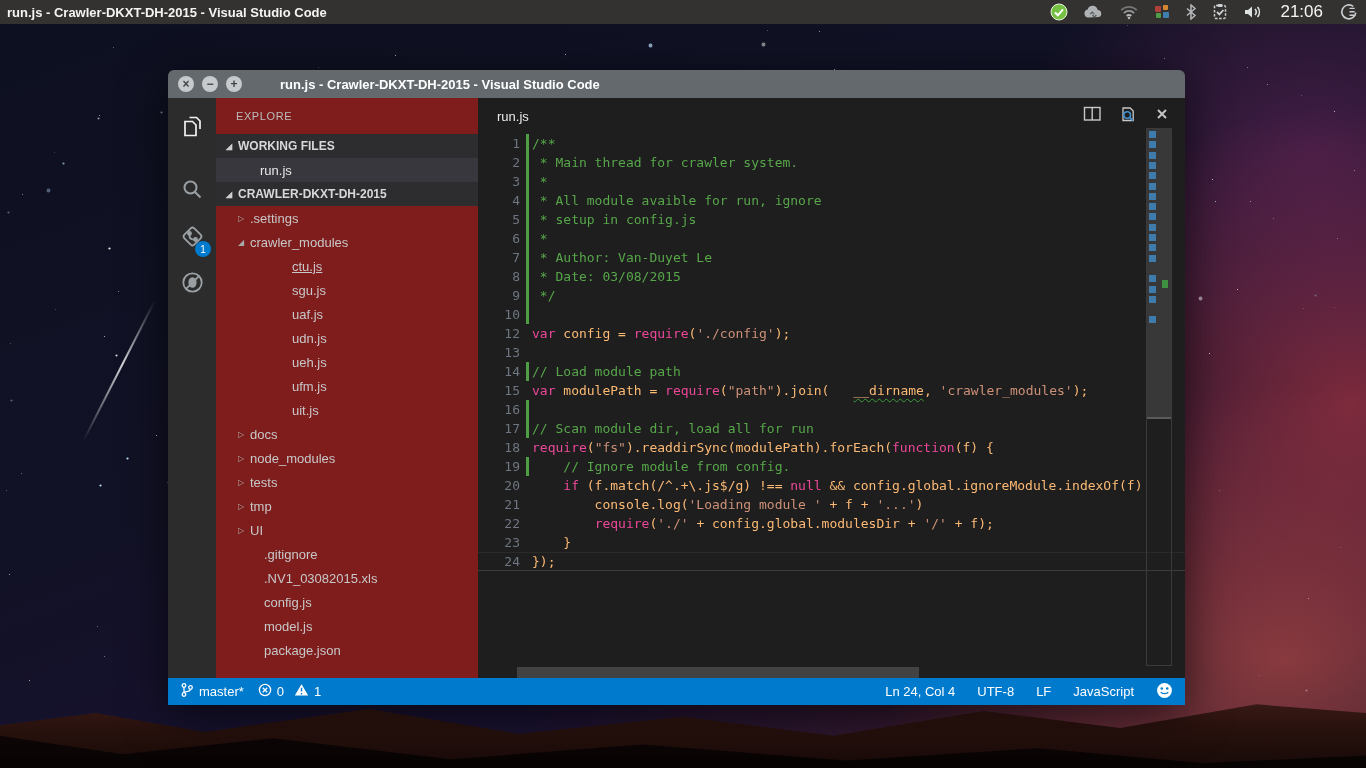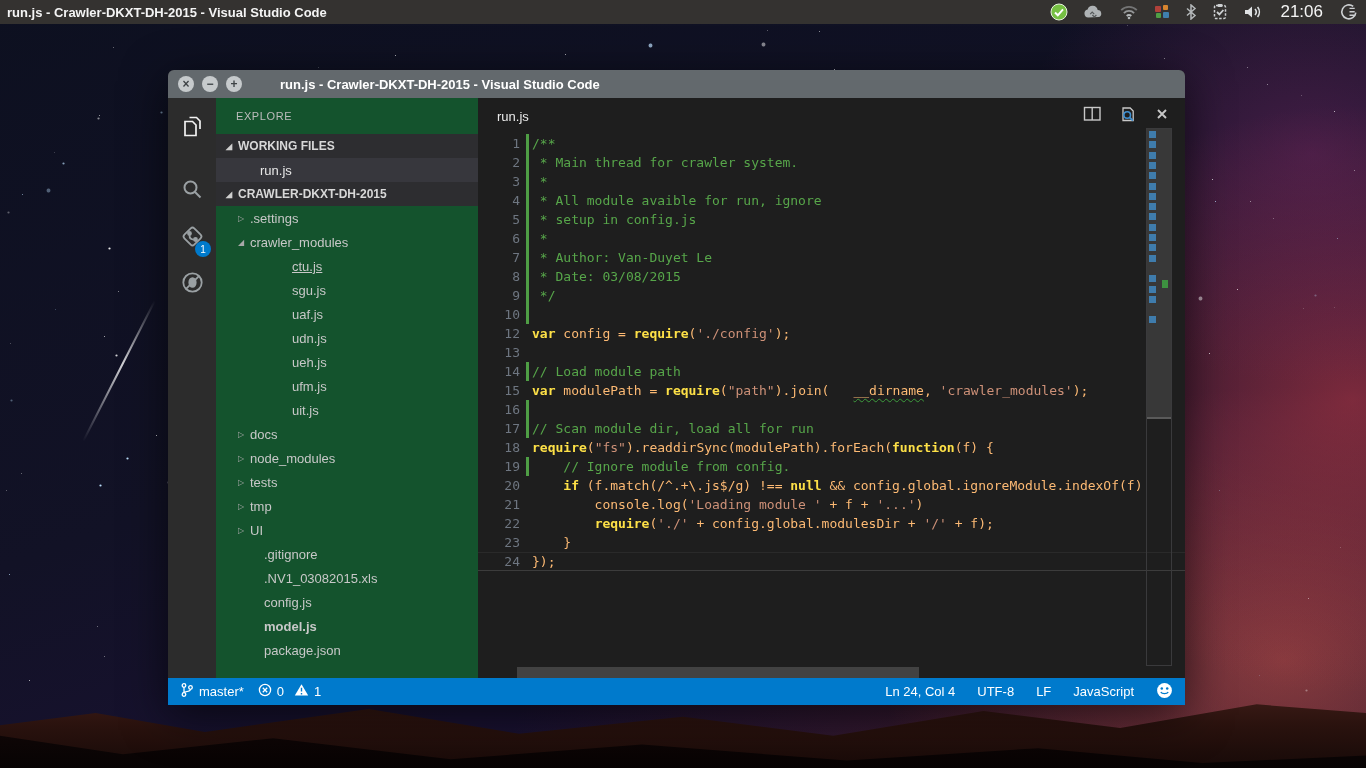--- a/index.html
+++ b/index.html
@@ -47,42 +47,42 @@
   #mainrow{position:absolute;left:0;top:28px;right:0;bottom:27px;display:flex;}
 
   
   #activitybar{width:48px;background:#2c2c2c;display:flex;flex-direction:column;align-items:center;}
   .act-item{position:relative;width:48px;height:44px;display:flex;align-items:center;justify-content:center;}
   .act-item.m1{margin-top:8px}.act-item.m2{margin-top:19px}.act-item.m3{margin-top:3px}.act-item.m4{margin-top:2px}
   .act-badge{position:absolute;right:5px;bottom:3px;width:16px;height:16px;border-radius:50%;
     background:#007acc;color:#fff;font-size:10px;display:flex;align-items:center;justify-content:center;}
 
   
-  #sidebar{width:262px;background:#14532d;color:#c8c8c8;overflow:hidden;}
+  #sidebar{width:262px;background:#7f1d1d;color:#c8c8c8;overflow:hidden;}
   #side-title{height:36px;line-height:36px;padding-left:20px;font-size:11px;letter-spacing:.6px;color:#bcbcbc;}
   .srow{height:24px;display:flex;align-items:center;font-size:13px;white-space:nowrap;}
   .srow.header{background:#2d2d30;font-size:12px;font-weight:700;color:#d8d8d8;}
   .srow.selected{background:#37373d;color:#e8e8e8;}
   .tw{width:10px;font-size:8px;color:#a8a8a8;display:inline-block;text-align:center;margin-right:4px;flex:none;}
   .srow.header .tw{color:#cfcfcf;}
 
   
   #editor{flex:1;position:relative;background:#1e1e1e;overflow:hidden;}
   #tabbar{position:absolute;left:0;top:0;right:0;height:36px;display:flex;align-items:center;}
   #tab-label{margin-left:19px;font-size:13px;color:#eaeaea;}
   #ed-actions{margin-left:auto;display:flex;align-items:center;gap:17px;padding-right:16px;}
   #codearea{position:absolute;left:0;top:36px;right:0;bottom:0;
     font-family:"DejaVu Sans Mono",monospace;font-size:13px;line-height:19px;}
   .line{height:19px;display:flex;white-space:pre;}
   .line.cur{box-shadow:inset 0 -1px 0 #3c3c3c, inset 0 1px 0 #2a2a2a;}
   .ln{width:42px;flex:none;text-align:right;color:#6e7681;user-select:none;}
   .gbar{width:3px;flex:none;margin-left:6px;background:transparent;}
   .gbar.on{background:#4f9e45;}
   .codetext{margin-left:3px;color:#d4d4d4;}
-  .tok.k{color:#fde047;font-weight:bold;}
+  .tok.k{color:#ec4899;}
   .tok.s{color:#ce9178;}
   .tok.c{color:#57a64a;}
   .tok.d{color:#fdba74;}
   .tok.sq{text-decoration:underline wavy #3c9c3c 1px;text-underline-offset:3px;margin-left:24px;}
 
   
   #vsb{position:absolute;right:13px;top:30px;bottom:12px;width:24px;border:1px solid #3a3a3c;}
   #vsb-thumb{position:absolute;left:0;top:0;width:100%;height:288px;background:rgba(118,118,118,.30);
     border-bottom:2px solid #5a5a5a;}
   .mark{position:absolute;}
@@ -297,21 +297,21 @@
               <span>.gitignore</span>
             </div>
             <div class="srow" style="padding-left: 34px;">
               <span class="tw"></span>
               <span>.NV1_03082015.xls</span>
             </div>
             <div class="srow" style="padding-left: 34px;">
               <span class="tw"></span>
               <span>config.js</span>
             </div>
-            <div class="srow" style="padding-left: 34px; font-weight: bold;">
+            <div class="srow" style="padding-left: 34px;">
               <span class="tw"></span>
               <span>model.js</span>
             </div>
             <div class="srow" style="padding-left: 34px;">
               <span class="tw"></span>
               <span>package.json</span>
             </div>
           </div>
       </div>
 

